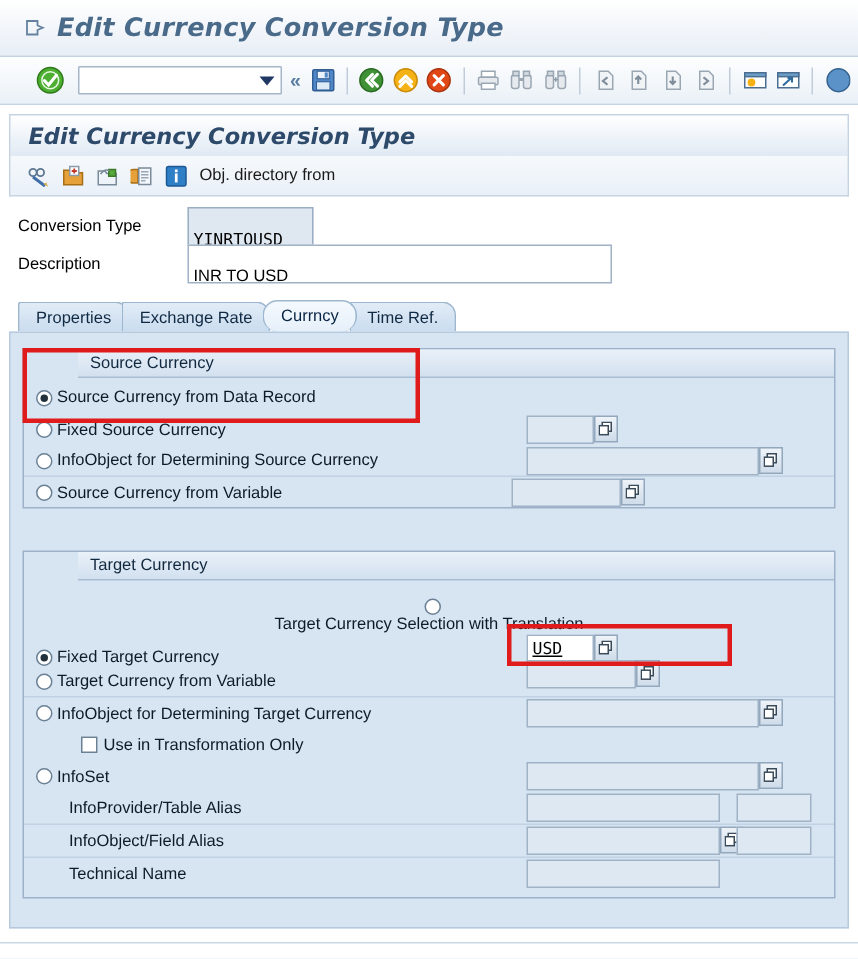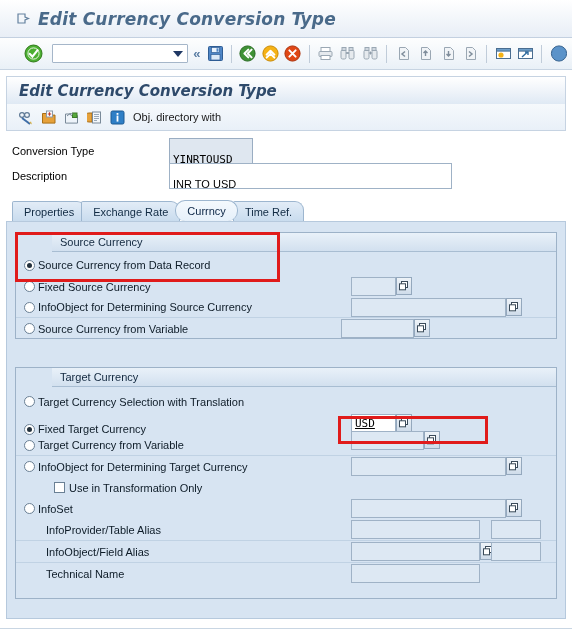--- a/index.html
+++ b/index.html
@@ -79,21 +79,20 @@
   
   .hdrfields{padding:10px 0 4px 12px;}
   .hrow{display:flex;align-items:center;height:20px;margin-bottom:5px;}
   .hlabel{width:113px;font-size:11px;color:#000;}
   .inp{
     box-sizing:border-box;height:23px;
     border:1px solid #9fb2c6;
     background:#ffffff;
     font-size:11px;padding:12px 3px;line-height:17px;
     font-family:"Liberation Sans",sans-serif;
-    margin-left:44px;
   }
   .inp.mono{font-family:"DejaVu Sans Mono",monospace;font-size:11px;}
   .inp.ro{background:#dfe7f0;border:1px solid #9aadc2;}
 
   
   .tabstrip{
     margin-top:4px;margin-left:12px;
     display:flex;align-items:flex-end;height:22px;
     position:relative;
   }
@@ -347,21 +346,21 @@
       <path d="M7 4.5 h5 M7 6.5 h5 M7 8.5 h5 M7 10.5 h3" stroke="#9aa8b6"></path>
     </svg>
   </div>
   <div class="ab-icon">
     <svg width="15" height="15" viewBox="0 0 15 15">
       <rect x="1" y="1" width="13" height="13" rx="1.5" fill="#2f7fc6" stroke="#1c5a93"></rect>
       <rect x="6.6" y="3" width="1.8" height="1.8" fill="#fff"></rect>
       <rect x="6.6" y="5.6" width="1.8" height="6" fill="#fff"></rect>
     </svg>
   </div>
-  <span class="obj-dir-text">Obj. directory with</span>
+  <span class="obj-dir-text">Obj. directory from</span>
 </div>
 
 <div class="hdrfields">
   <div class="hrow">
     <span class="hlabel">Conversion Type</span>
     <span class="inp mono ro" style="width:84px;">YINRTOUSD</span>
   </div>
   <div class="hrow">
     <span class="hlabel">Description</span>
     <span class="inp" style="width:283px;">INR TO USD</span>
@@ -432,21 +431,21 @@
             <rect x="2.5" y="0.5" width="6" height="6" fill="#fff" stroke="#3a4a59"></rect>
             <rect x="0.5" y="2.8" width="6" height="6" fill="#fff" stroke="#3a4a59"></rect>
           </svg>
       </span>
     </div>
   </div>
 
   <div class="group" style="top:145px;height:232px;">
     <div class="group-title">Target Currency</div>
 
-    <div class="frow" style="height:23px;margin-top:3px;">
+    <div class="frow" style="height:23px;margin-top:12px;flex-direction:column;">
       <span class="radio"></span>
       <span class="rlabel">Target Currency Selection with Translation</span>
     </div>
 
     <div class="frow" style="height:22px;align-items:flex-end;">
       <span class="radio on"></span>
       <span class="rlabel">Fixed Target Currency</span>
       <span class="ffield white" style="left:335px;width:45px;top:1px;text-decoration:underline;">
           <span class="fval">USD</span>
         </span>

